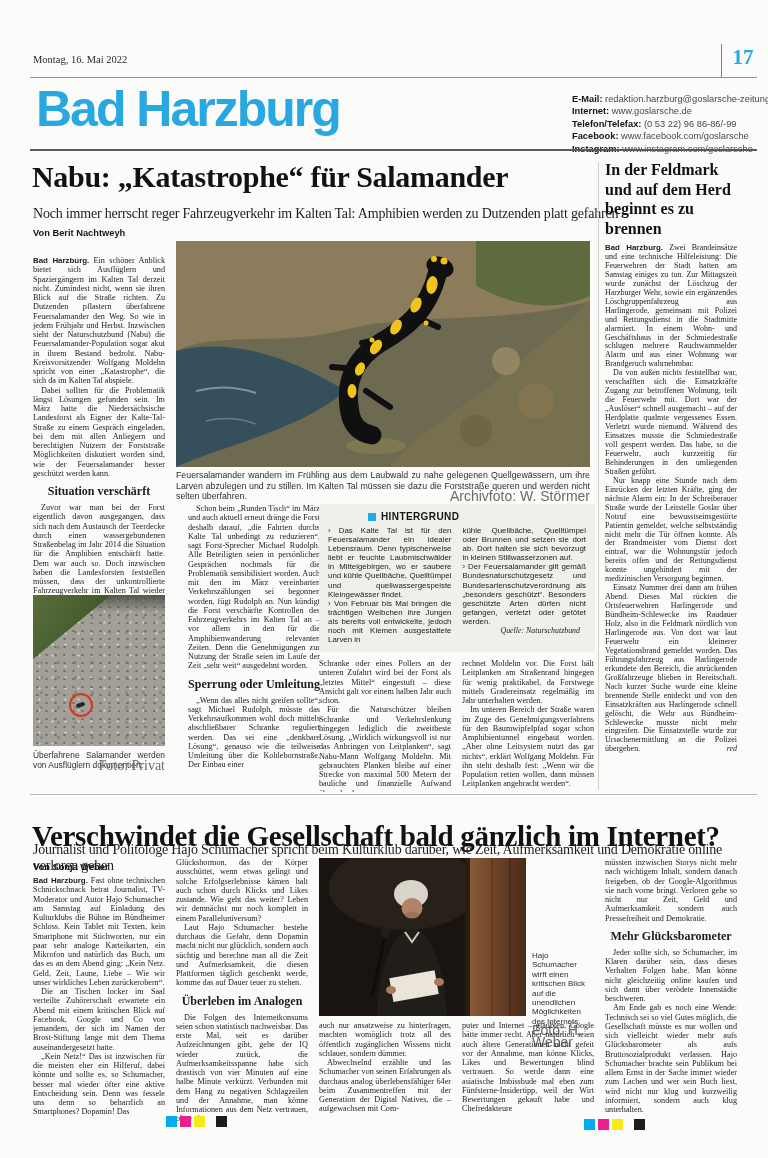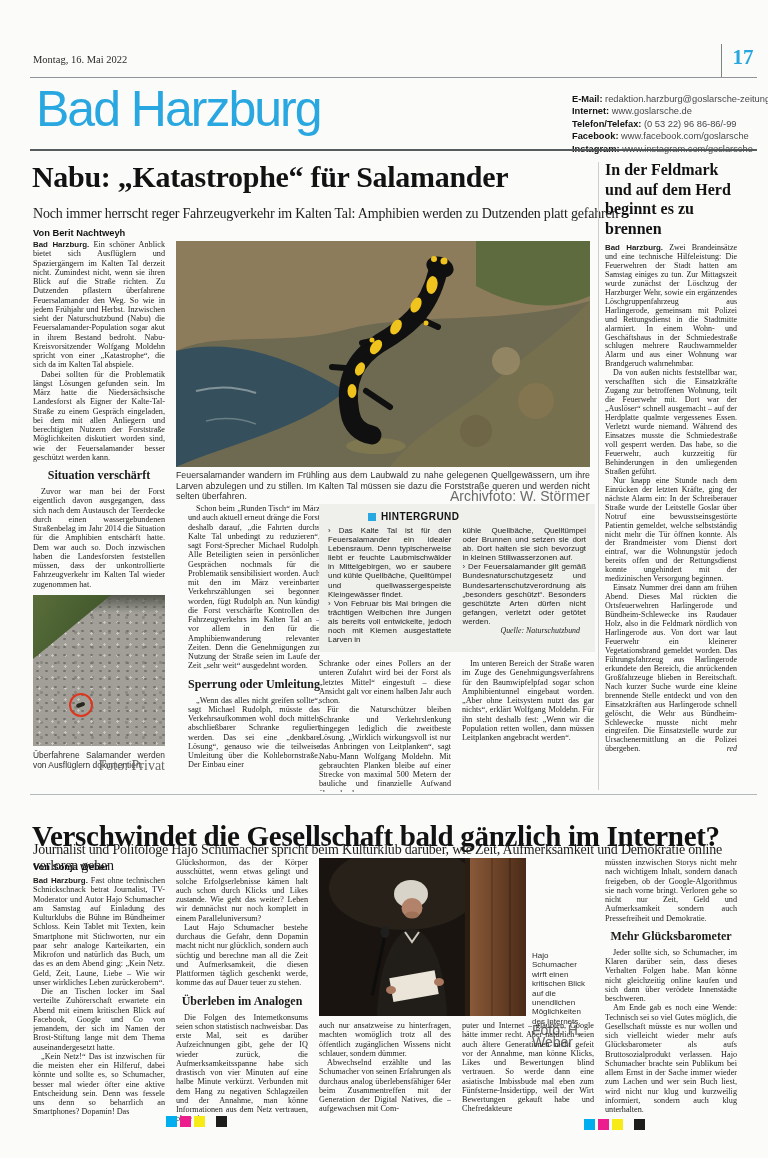--- a/index.html
+++ b/index.html
@@ -5,21 +5,21 @@
   html,body{margin:0;padding:0;background:#e8e8e6;}
   .pg{position:relative;width:768px;height:1158px;margin:0 auto;background:#fbfbf9;
       font-family:"Liberation Serif",serif;color:#1c1c1c;overflow:hidden;}
   .abs{position:absolute;}
 
   
   .date{left:33px;top:54px;font-size:10.5px;color:#2b2b2b;}
   .vrule-num{left:721px;top:44px;width:1px;height:33px;background:#7d8285;}
   .pageno{left:723px;top:45px;width:40px;text-align:center;font-weight:bold;font-size:21px;color:#29a7e0;}
   .hline1{left:30px;top:77px;width:727px;height:1px;background:#8f9498;}
-  .brand{left:36px;top:80px;font-family:"Liberation Sans",sans-serif;font-weight:normal;
+  .brand{left:36px;top:80px;font-family:"Liberation Sans",sans-serif;font-weight:bold;
          font-size:50px;letter-spacing:-2px;color:#29a7e0;}
   .contact{left:530px;top:93px;width:228px;font-family:"Liberation Sans",sans-serif;font-size:9.3px;}
   .contact .row{line-height:12.4px;white-space:nowrap;}
   .contact b{color:#141414;margin-left:42px;}
   .contact span.v{color:#46494b;}
   .hline2{left:30px;top:149px;width:727px;height:2px;background:#565b5e;}
 
   
   .h1a{font-weight:bold;font-size:30px;line-height:34px;letter-spacing:-.3px;color:#121212;}
   .dek{font-family:Liberation Serif, serif;font-size:14px;letter-spacing:-.2px;color:#1d1d1d;}
@@ -125,21 +125,21 @@
       <circle cx="258" cy="18" r="3" fill="#f0c41c"></circle>
       <circle cx="250" cy="82" r="2.5" fill="#f0c41c"></circle>
       <circle cx="196" cy="99" r="2.5" fill="#f0c41c"></circle>
     </svg>
   </div>
   <div class="abs cap" style="left:176px;top:470px;width:414px;">
     <span>Feuersalamander wandern im Frühling aus dem Laubwald zu nahe gelegenen Quellgewässern, um ihre Larven abzulegen und zu stillen. Im Kalten Tal müssen sie dazu die Forststraße queren und werden nicht selten überfahren.</span>
     <span class="credit" style="float:right;">Archivfoto: W. Störmer</span>
   </div>
 
-  <div class="col" style="left:33px;top:240px;height:352px;">
+  <div class="col" style="left:33px;top:256px;height:352px;">
     <p><span class="lead">Bad Harzburg.</span> <span>Ein schöner Anblick bietet sich Ausflüglern und Spaziergängern im Kalten Tal derzeit nicht. Zumindest nicht, wenn sie ihren Blick auf die Straße richten. Zu Dutzenden pflastern überfahrene Feuersalamander den Weg. So wie in jedem Frühjahr und Herbst. Inzwischen sieht der Naturschutzbund (Nabu) die Feuersalamander-Population sogar akut in ihrem Bestand bedroht. Nabu-Kreisvorsitzender Wolfgang Moldehn spricht von einer „Katastrophe“, die sich da im Kalten Tal abspiele.</span></p>
     <p class="ind">Dabei sollten für die Problematik längst Lösungen gefunden sein. Im März hatte die Niedersächsische Landesforst als Eigner der Kalte-Tal-Straße zu einem Gespräch eingeladen, bei dem mit allen Anliegern und berechtigten Nutzern der Forststraße Möglichkeiten diskutiert worden sind, wie der Feuersalamander besser geschützt werden kann.</p>
     <div class="submid">Situation verschärft</div>
     <p class="ind">Zuvor war man bei der Forst eigentlich davon ausgegangen, dass sich nach dem Austausch der Teerdecke durch einen wassergebundenen Straßenbelag im Jahr 2014 die Situation für die Amphibien entschärft hatte. Dem war auch so. Doch inzwischen haben die Landesforsten feststellen müssen, dass der unkontrollierte Fahrzeugverkehr im Kalten Tal wieder zugenommen hat.</p>
   </div>
 
   <div class="photo-road">
     <div class="roadtop"></div>
     <div class="grass"></div>
     <div class="mark-circle">
@@ -172,20 +172,21 @@
         <p class="hsrc">Quelle: Naturschutzbund</p>
       </div>
     </div>
   </div>
 
   <div class="col" style="left:319px;top:659px;height:133px;">
     <p>Schranke oder eines Pollers an der unteren Zufahrt wird bei der Forst als „letztes Mittel“ eingestuft – diese Ansicht galt vor einem halben Jahr auch schon.</p>
     <p class="ind">Für die Naturschützer bleiben Schranke und Verkehrslenkung hingegen lediglich die zweitbeste Lösung. „Wirklich wirkungsvoll ist nur das Anbringen von Leitplanken“, sagt Nabu-Mann Wolfgang Moldehn. Mit gebrauchten Planken bleibe auf einer Strecke von maximal 500 Metern der bauliche und finanzielle Aufwand überschaubar,</p>
   </div>
   <div class="col" style="left:462px;top:659px;height:133px;">
+    <p>rechnet Moldehn vor. Die Forst hält Leitplanken am Straßenrand hingegen für wenig praktikabel, da Forstwege mittels Gradereinsatz regelmäßig im Jahr unterhalten werden.</p>
     <p class="ind">Im unteren Bereich der Straße waren im Zuge des Genehmigungsverfahrens für den Baumwipfelpfad sogar schon Amphibientunnel eingebaut worden. „Aber ohne Leitsystem nutzt das gar nichts“, erklärt Wolfgang Moldehn. Für ihn steht deshalb fest: „Wenn wir die Population retten wollen, dann müssen Leitplanken angebracht werden“.</p>
   </div>
 
   <div class="abs vrule-mid"></div>
 
   <div class="col a2col" style="left:605px;top:160px;height:632px;">
     <div class="h2a">In der Feldmark und auf dem Herd beginnt es zu brennen</div>
     <p><span class="lead">Bad Harzburg.</span> <span>Zwei Brandeinsätze und eine technische Hilfeleistung: Die Feuerwehren der Stadt hatten am Samstag einiges zu tun. Zur Mittagszeit wurde zunächst der Löschzug der Harzburger Wehr, sowie ein ergänzendes Löschgruppenfahrzeug aus Harlingerode, gemeinsam mit Polizei und Rettungsdienst in die Stadtmitte alarmiert. In einem Wohn- und Geschäftshaus in der Schmiedestraße schlugen mehrere Rauchwarnmelder Alarm und aus einer Wohnung war Brandgeruch wahrnehmbar.</span></p>
     <p class="ind">Da von außen nichts feststellbar war, verschafften sich die Einsatzkräfte Zugang zur betroffenen Wohnung, teilt die Feuerwehr mit. Dort war der „Auslöser“ schnell ausgemacht – auf der Herdplatte qualmte vergessenes Essen. Verletzt wurde niemand. Während des Einsatzes musste die Schmiedestraße voll gesperrt werden. Das habe, so die Feuerwehr, auch kurzzeitig für Behinderungen in den umliegenden Straßen geführt.</p>
     <p class="ind">Nur knapp eine Stunde nach dem Einrücken der letzten Kräfte, ging der nächste Alarm ein: In der Schreiberauer Straße wurde der Leitstelle Goslar über Notruf eine bewusstseinsgestörte Patientin gemeldet, welche selbstständig nicht mehr die Tür öffnen konnte. Als der Brandmeister vom Dienst dort eintraf, war die Wohnungstür jedoch bereits offen und der Rettungsdienst konnte ungehindert mit der medizinischen Versorgung beginnen.</p>

